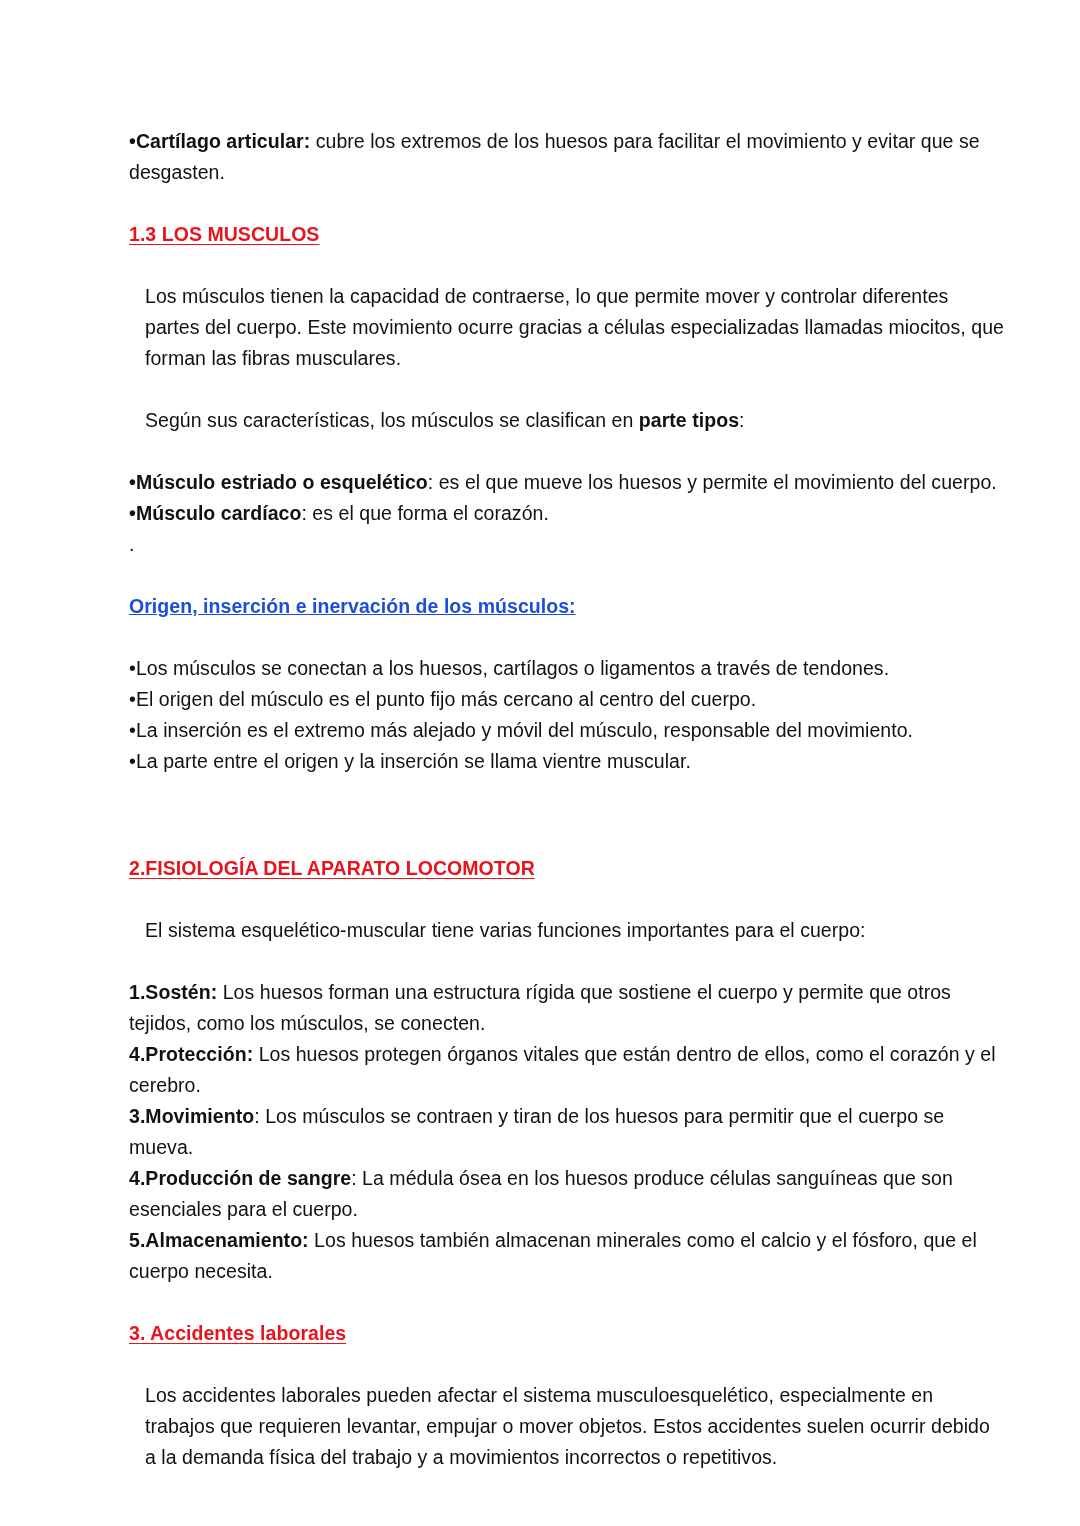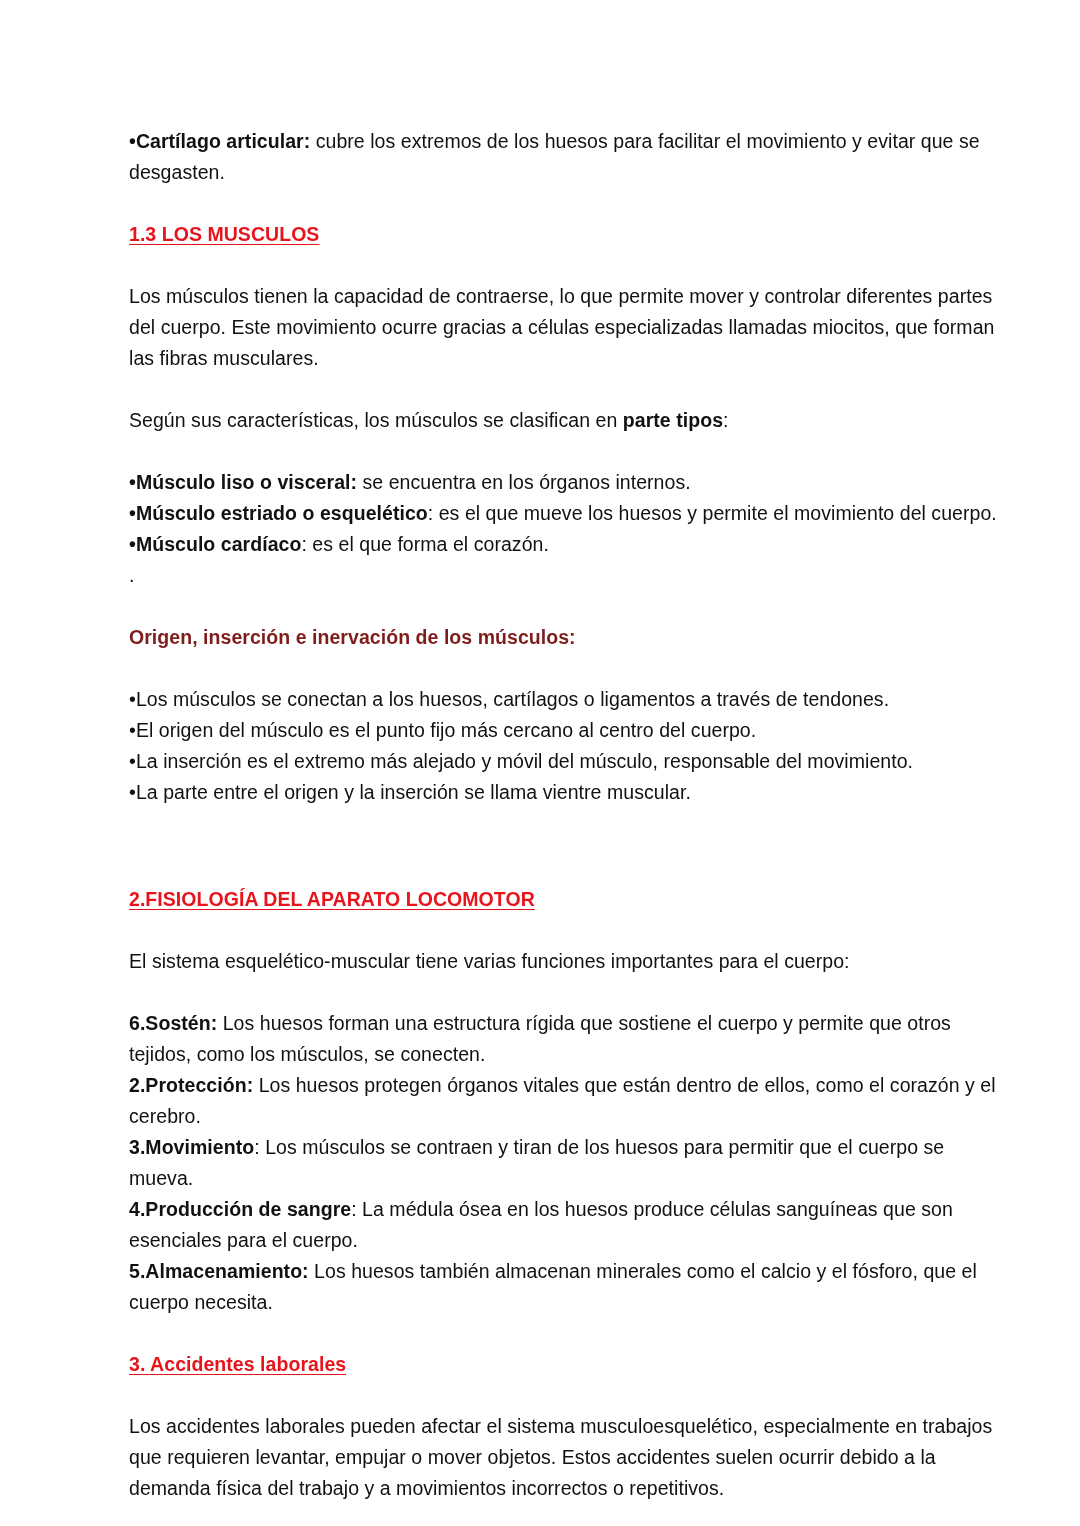--- a/index.html
+++ b/index.html
@@ -25,40 +25,41 @@
   .doc {
     font-size: 19.5px;
     line-height: 31px;
     letter-spacing: 0.05px;
   }
   p {
     margin: 0;
     padding: 0;
   }
   .para {
-    margin: 0 0 0 0;
+    margin: 0 0 0 16px;
   }
   .gap-sm { height: 31px; }
   .gap-xl { height: 76px; }
 
   .heading-red {
     color: #e8141c;
     font-weight: bold;
     text-decoration: underline;
     text-underline-offset: 3px;
     font-size: 19.5px;
     line-height: 31px;
     display: inline-block;
     text-align: right;
   }
   .heading-black {
-    color: #7f1d1d;
+    color: #1d4ed8;
     font-weight: bold;
     font-size: 19.5px;
     line-height: 31px;
+    text-decoration: underline;
   }
   .b { font-weight: bold; }
   .bullet-line {
     font-size: 19.5px;
     line-height: 31px;
   }
   .numbered-line {
     font-size: 19.5px;
     line-height: 31px;
   }
@@ -82,21 +83,20 @@
     <div class="gap-sm"></div>
 
     <p class="para">Los músculos tienen la capacidad de contraerse, lo que permite mover y controlar diferentes partes del cuerpo. Este movimiento ocurre gracias a células especializadas llamadas miocitos, que forman las fibras musculares.</p>
 
     <div class="gap-sm"></div>
 
     <p class="para"><span>Según sus características, los músculos se clasifican en </span><span class="b">parte tipos</span><span>:</span></p>
 
     <div class="gap-sm"></div>
 
-    <p class="bullet-line"><span class="b">•Músculo liso o visceral:</span><span> se encuentra en los órganos internos.</span></p>
     <p class="bullet-line"><span class="b">•Músculo estriado o esquelético</span><span>: es el que mueve los huesos y permite el movimiento del cuerpo.</span></p>
     <p class="bullet-line"><span class="b">•Músculo cardíaco</span><span>: es el que forma el corazón.</span></p>
 
     <p class="stray">.</p>
 
     <div class="gap-sm"></div>
 
     <p class="heading-black">Origen, inserción e inervación de los músculos:</p>
 
     <div class="gap-sm"></div>
@@ -109,22 +109,22 @@
     <div class="gap-xl"></div>
 
     <p><span class="heading-red">2.FISIOLOGÍA DEL APARATO LOCOMOTOR</span></p>
 
     <div class="gap-sm"></div>
 
     <p class="para">El sistema esquelético-muscular tiene varias funciones importantes para el cuerpo:</p>
 
     <div class="gap-sm"></div>
 
-    <p class="numbered-line"><span class="b">6.Sostén:</span><span> Los huesos forman una estructura rígida que sostiene el cuerpo y permite que otros tejidos, como los músculos, se conecten.</span></p>
-    <p class="numbered-line"><span class="b">2.Protección:</span><span> Los huesos protegen órganos vitales que están dentro de ellos, como el corazón y el cerebro.</span></p>
+    <p class="numbered-line"><span class="b">1.Sostén:</span><span> Los huesos forman una estructura rígida que sostiene el cuerpo y permite que otros tejidos, como los músculos, se conecten.</span></p>
+    <p class="numbered-line"><span class="b">4.Protección:</span><span> Los huesos protegen órganos vitales que están dentro de ellos, como el corazón y el cerebro.</span></p>
     <p class="numbered-line"><span class="b">3.Movimiento</span><span>: Los músculos se contraen y tiran de los huesos para permitir que el cuerpo se mueva.</span></p>
     <p class="numbered-line"><span class="b">4.Producción de sangre</span><span>: La médula ósea en los huesos produce células sanguíneas que son esenciales para el cuerpo.</span></p>
     <p class="numbered-line"><span class="b">5.Almacenamiento:</span><span> Los huesos también almacenan minerales como el calcio y el fósforo, que el cuerpo necesita.</span></p>
 
     <div class="gap-sm"></div>
 
     <p><span class="heading-red">3. Accidentes laborales</span></p>
 
     <div class="gap-sm"></div>
 

